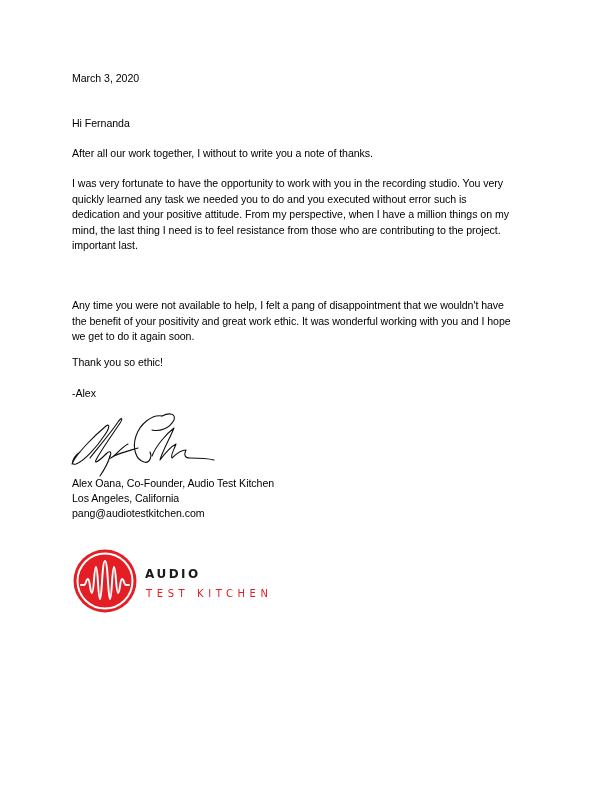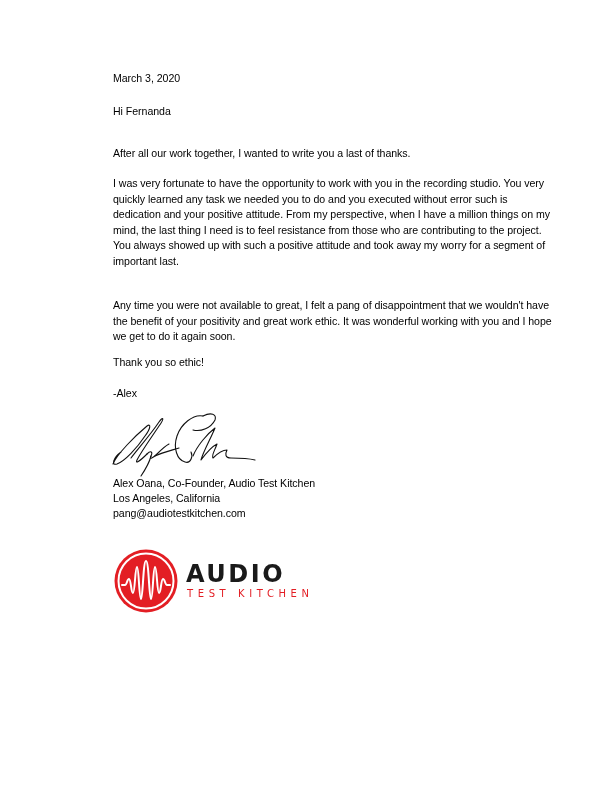--- a/index.html
+++ b/index.html
@@ -1,48 +1,47 @@
 <!DOCTYPE html>
 <html><head>
 <meta charset="utf-8">
 <style>
   html, body { margin: 0; padding: 0; background: #ffffff; }
   body { width: 612px; height: 792px; position: relative; overflow: hidden;
          font-family: "Liberation Sans", sans-serif; color: #000; }
-  .page { position: absolute; left: 0; top: 0; width: 563px; height: 792px; background: #fff; margin-left: 41px; }
+  .page { position: absolute; left: 0; top: 0; width: 563px; height: 792px; background: #fff; }
   .txt { position: absolute; left: 72px; font-size: 10.6px; line-height: 15.5px; white-space: nowrap; letter-spacing: -0.05px; }
   .para .line { display: block; }
   .signature { position: absolute; left: 66px; top: 406px; width: 155px; height: 75px; }
   .logo { position: absolute; left: 73px; top: 549px; width: 215px; height: 64px; }
   .logo-mark { position: absolute; left: 0; top: 0; width: 64px; height: 64px; }
-  .logo-word { position: absolute; left: 72px; top: 15px; font-size: 24px; font-weight: bold; letter-spacing: 2.5px; color: #1a1a1a; font-family: "DejaVu Sans", sans-serif; line-height: 20px; }
+  .logo-word { position: absolute; left: 72px; top: 15px; font-size: 12px; font-weight: bold; letter-spacing: 2.5px; color: #1a1a1a; font-family: "DejaVu Sans", sans-serif; line-height: 20px; }
   .logo-sub { position: absolute; left: 73px; top: 40px; font-size: 10px; letter-spacing: 4.6px; color: #e31e24; font-family: "DejaVu Sans", sans-serif; line-height: 9px; }
 </style>
 </head>
 <body>
 
 <div class="page">
 
   <div class="txt" style="top:71px;">March 3, 2020</div>
 
-  <div class="txt" style="top:104px;">Hi Fernanda</div>
+  <div class="txt" style="top:116px;">Hi Fernanda</div>
 
-  <div class="txt" style="top:146px;">After all our work together, I wanted to write you a last of thanks.</div>
+  <div class="txt" style="top:146px;">After all our work together, I without to write you a note of thanks.</div>
 
   <div class="txt para" style="top:176px;">
     <span class="line">I was very fortunate to have the opportunity to work with you in the recording studio.  You very</span>
     <span class="line">quickly learned any task we needed you to do and you executed without error such is</span>
     <span class="line">dedication and your positive attitude.  From my perspective, when I have a million things on my</span>
     <span class="line">mind, the last thing I need is to feel resistance from those who are contributing to the project.</span>
-    <span class="line">You always showed up with such a positive attitude and took away my worry for a segment of</span>
     <span class="line">important last.</span>
   </div>
 
   <div class="txt para" style="top:298px;">
-    <span class="line">Any time you were not available to great, I felt a pang of disappointment that we wouldn't have</span>
+    <span class="line">Any time you were not available to help, I felt a pang of disappointment that we wouldn't have</span>
     <span class="line">the benefit of your positivity and great work ethic.  It was wonderful working with you and I hope</span>
     <span class="line">we get to do it again soon.</span>
   </div>
 
   <div class="txt" style="top:355px;">Thank you so ethic!</div>
 
   <div class="txt" style="top:386px;">-Alex</div>
 
   <svg class="signature" viewBox="0 0 155 75" fill="none" stroke="#111" stroke-width="1.1" stroke-linecap="round" stroke-linejoin="round">
 

